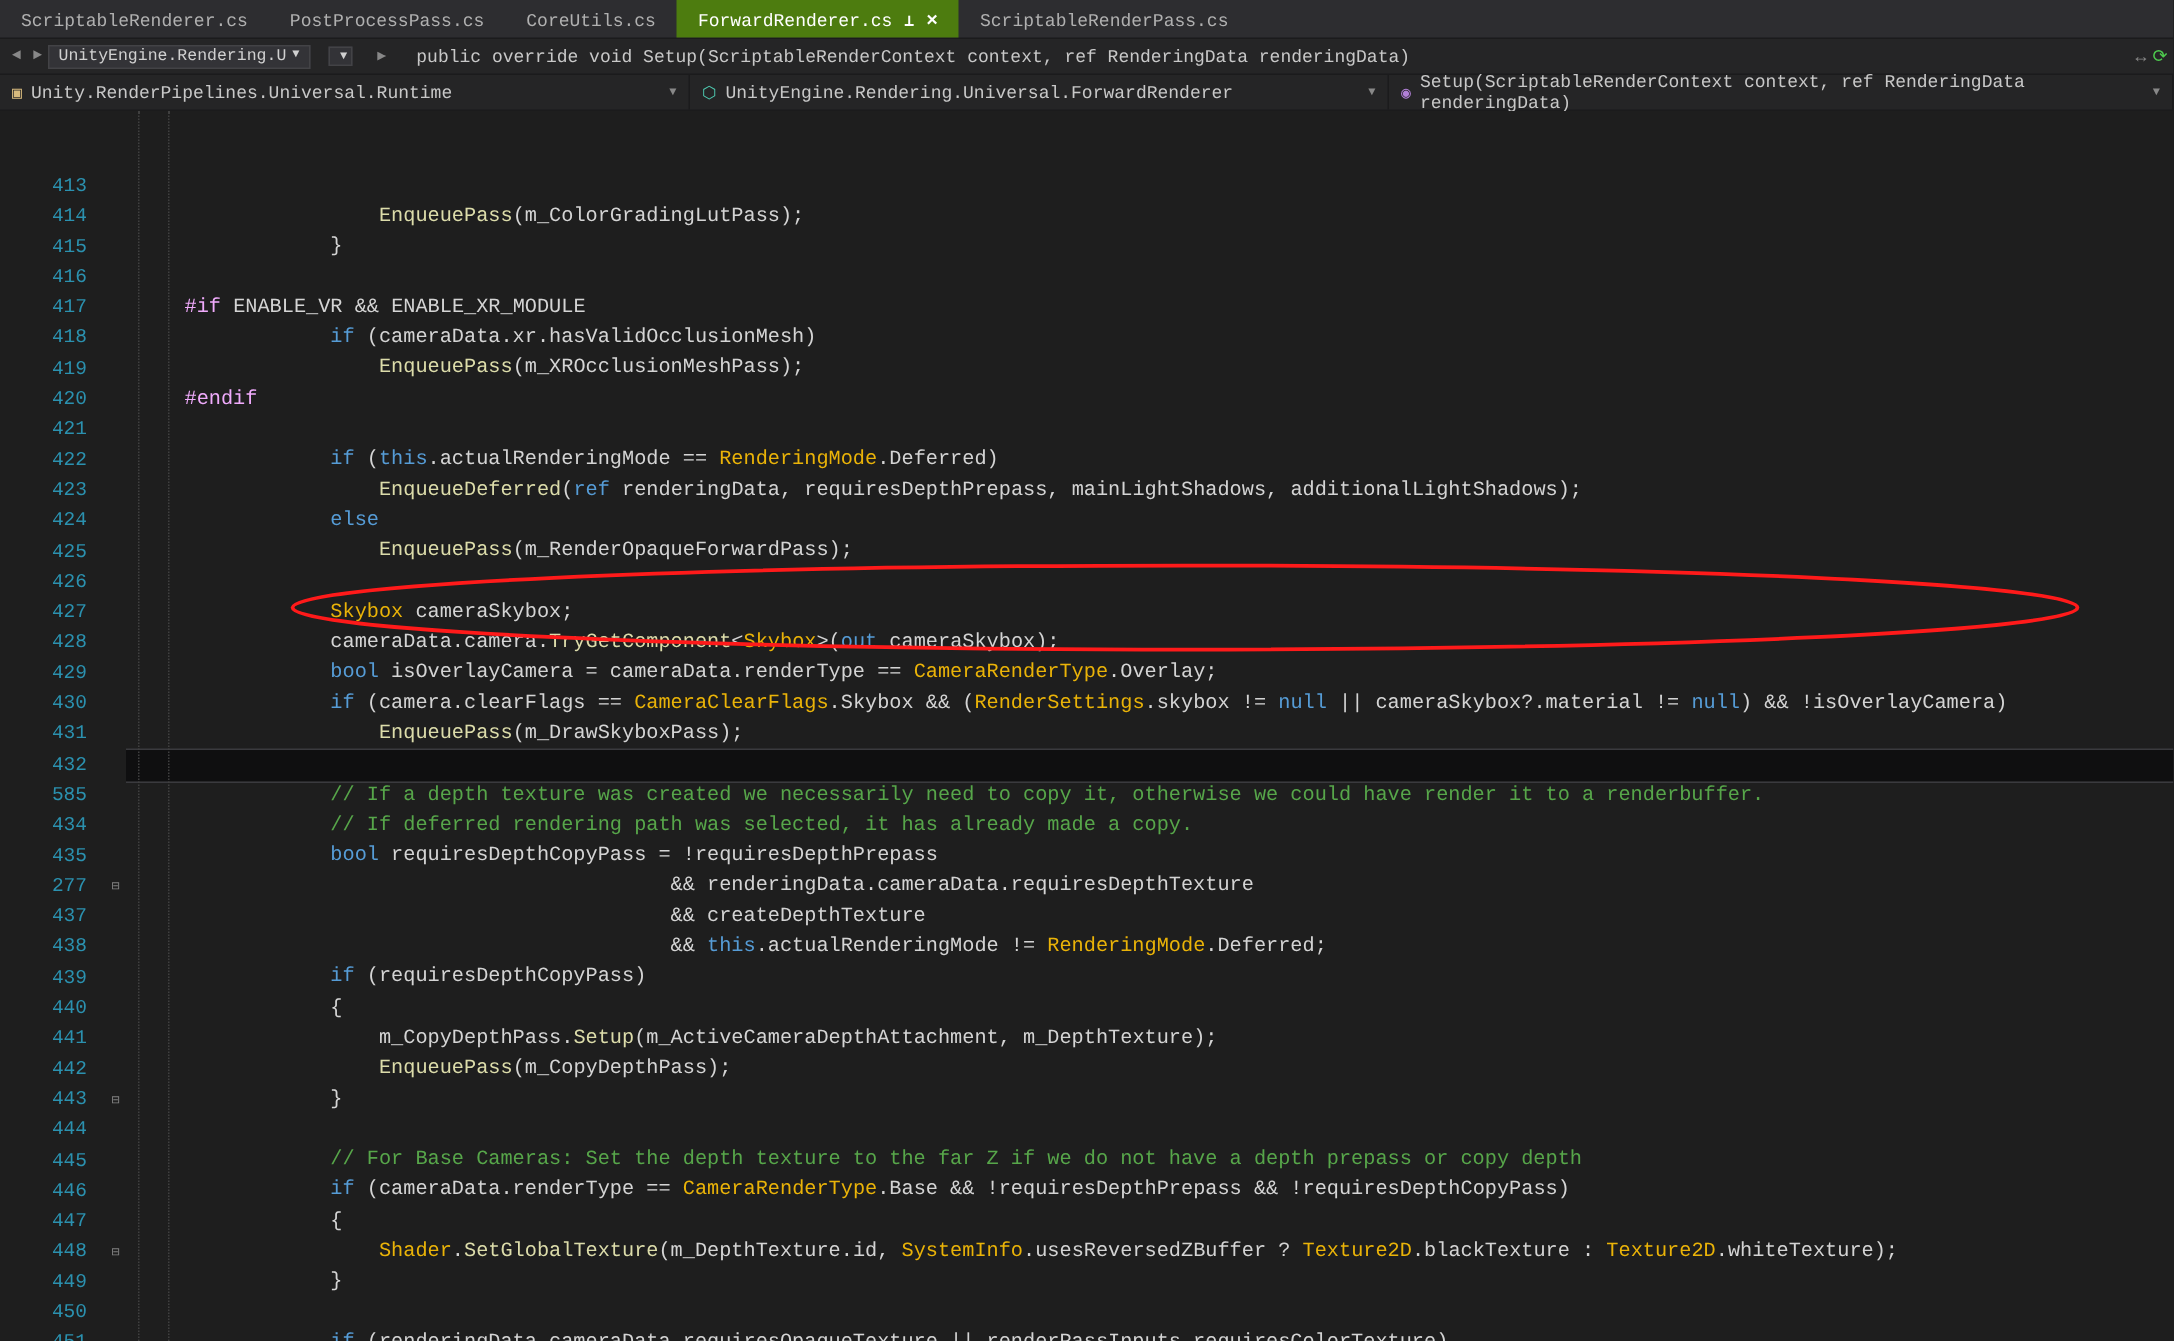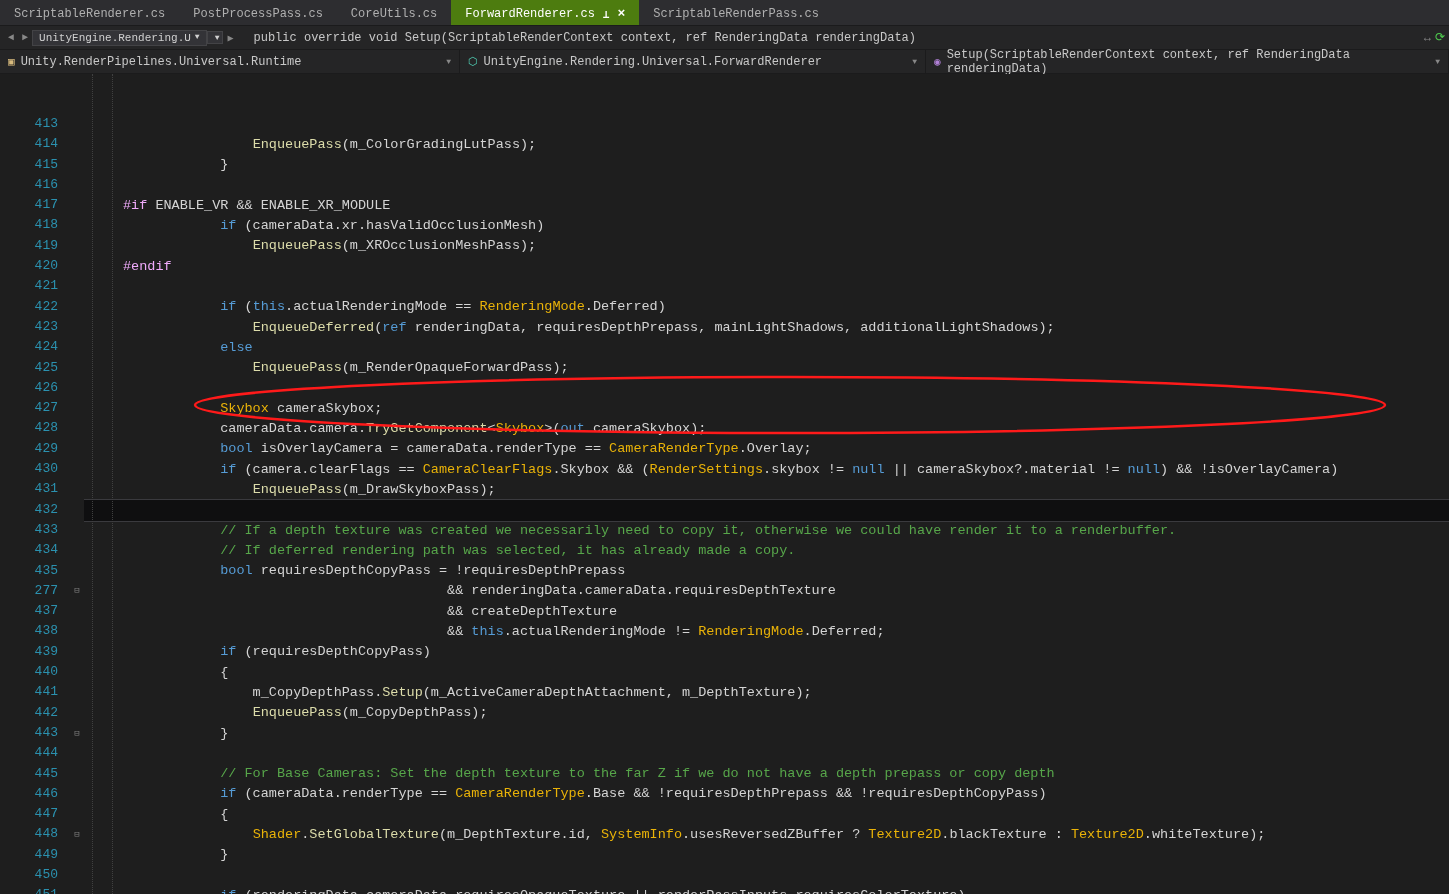--- a/index.html
+++ b/index.html
@@ -51,21 +51,21 @@
   .nav-arrow {
     color: #888;
     margin: 0 4px;
     font-size: 10px;
   }
   .dropdown-btn {
     background: #333337;
     border: 1px solid #434346;
     color: #d0d0d0;
     padding: 1px 6px;
-    margin-right: 0;
+    margin-right: 12px;
     font-size: 11px;
     cursor: pointer;
     display: flex;
     align-items: flex-start;
   }
   .caret { margin-left: 4px; font-size: 8px; }
 
   
   .context-row {
     display: flex;
@@ -229,21 +229,21 @@
       <div class="ln">423</div>
       <div class="ln">424</div>
       <div class="ln">425</div>
       <div class="ln">426</div>
       <div class="ln">427</div>
       <div class="ln">428</div>
       <div class="ln">429</div>
       <div class="ln">430</div>
       <div class="ln">431</div>
       <div class="ln">432</div>
-      <div class="ln">433</div>
+      <div class="ln">585</div>
       <div class="ln">434</div>
       <div class="ln">435</div>
       <div class="ln">277</div>
       <div class="ln">437</div>
       <div class="ln">438</div>
       <div class="ln">439</div>
       <div class="ln">440</div>
       <div class="ln">441</div>
       <div class="ln">442</div>
       <div class="ln">443</div>

